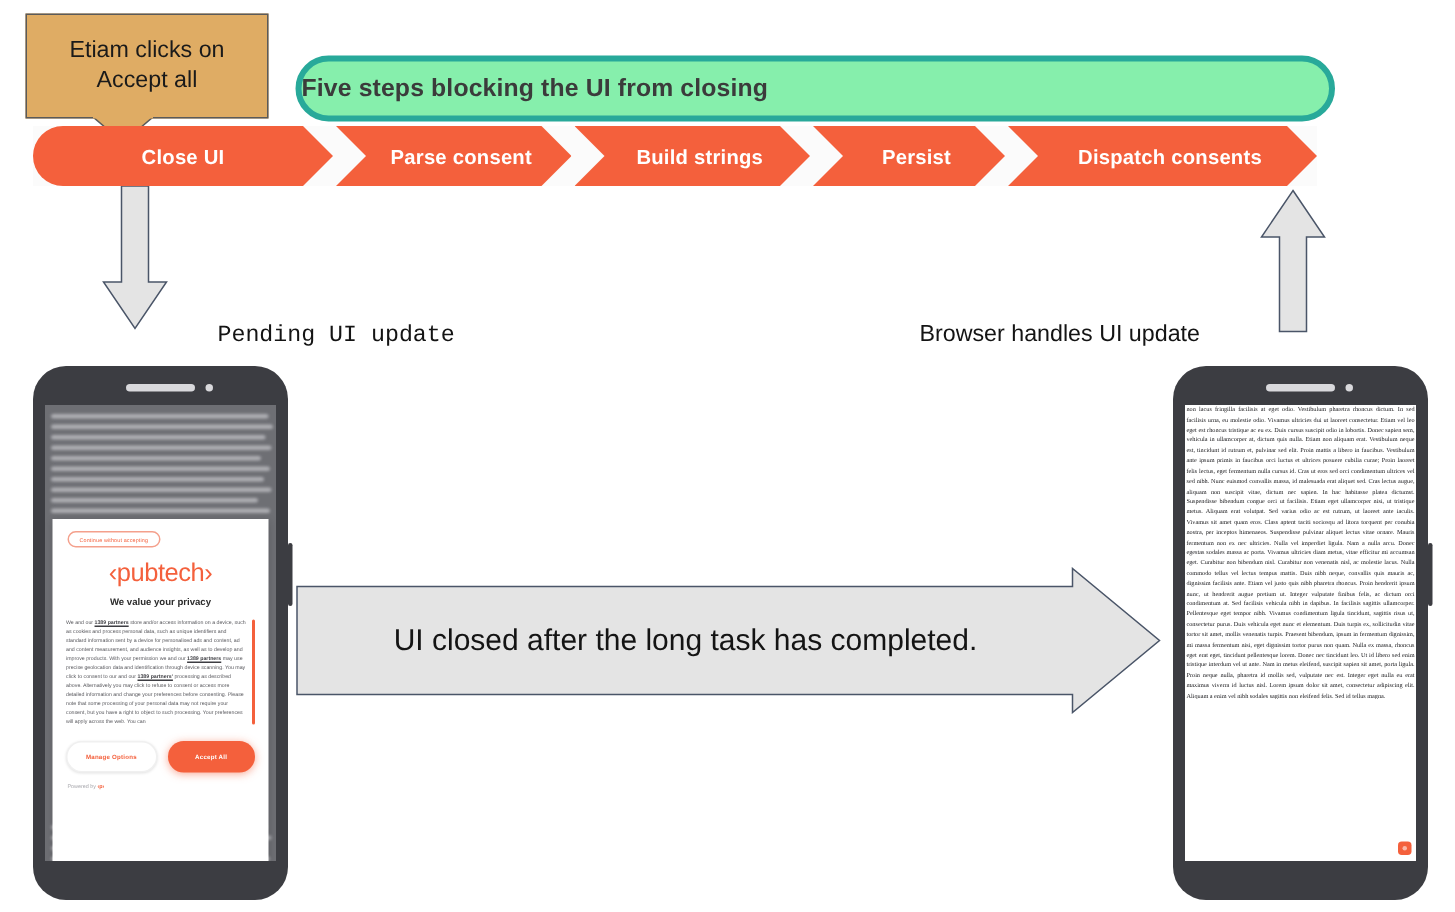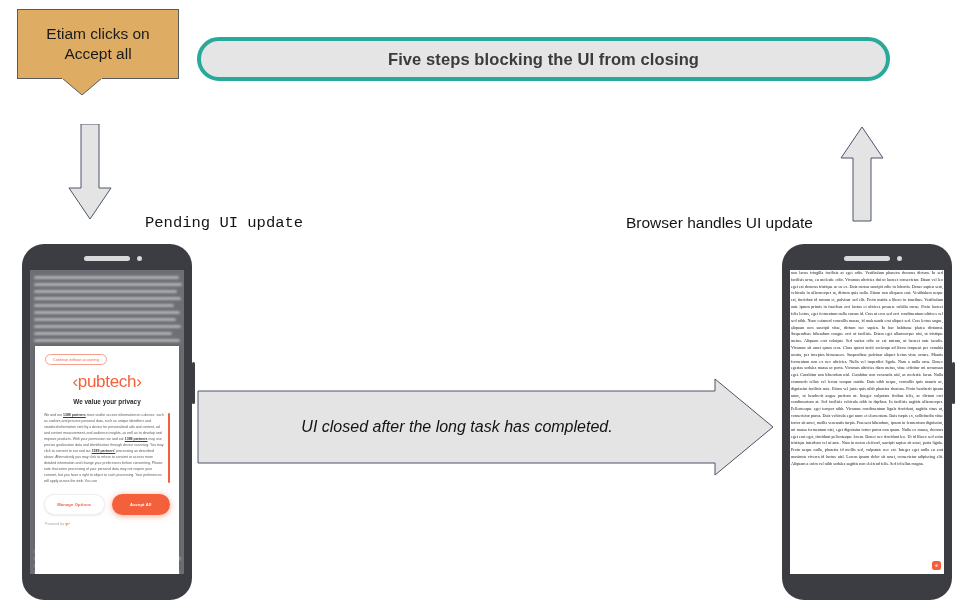--- a/index.html
+++ b/index.html
@@ -52,24 +52,24 @@
   
   .title-pill {
     position: absolute;
     left: 197px;
     top: 37px;
     width: 693px;
     height: 44px;
     border: 4px solid #28a99a;
     border-radius: 24px;
     box-sizing: border-box;
-    background: #e5e5e5;
+    background: #86efac;
     display: flex;
     align-items: center;
-    justify-content: center;
+    justify-content: flex-start;
   }
   .title-pill-text {
     font-size: 16.5px;
     font-weight: bold;
     color: #3b3b3b;
     letter-spacing: 0.1px;
   }
 
   
   .band {
@@ -133,35 +133,34 @@
     height: 98px;
   }
 
   .label-plain {
     position: absolute;
     font-size: 15.5px;
     color: #141414;
     white-space: nowrap;
   }
   .label-pending { left: 145px; top: 214px; font-family: Liberation Mono, monospace; }
-  .label-browser { left: 613px; top: 214px; margin-left: 13px; }
+  .label-browser { left: 613px; top: 214px; }
 
   .arrow-text {
     position: absolute;
     left: 197px;
     top: 378px;
     width: 520px;
     height: 98px;
     display: flex;
     align-items: center;
     justify-content: center;
-    font-size: 16px;
+    font-size: 20px;
     color: #141414;
     white-space: nowrap;
-    font-style: italic;
   }
 
   
   .phone {
     position: absolute;
     background: #3c3d42;
     border-radius: 22px;
   }
   .phone-left  { left: 22px;  top: 244px; width: 170px; height: 356px; }
   .phone-right { left: 782px; top: 244px; width: 170px; height: 356px; }
@@ -378,20 +377,38 @@
   </div>
   <svg class="callout-tail" viewBox="0 0 40 17">
     <polygon points="0,0 40,0 20,17" fill="#dfac64" stroke="#5a5a5a" stroke-width="1"></polygon>
     <line x1="0" y1="0" x2="40" y2="0" stroke="#dfac64" stroke-width="2"></line>
   </svg>
 
   <div class="title-pill">
     <div class="title-pill-text">Five steps blocking the UI from closing</div>
   </div>
 
+  <div class="band">
+    <div class="band-bg"></div>
+    <div class="chev first" style="left:0px; width:200px; clip-path: polygon(0 0, 180px 0, 200px 50%, 180px 100%, 0 100%, 0 0);">
+      <span class="chev-label">Close UI</span>
+    </div>
+    <div class="chev" style="left:202px; width:157px; clip-path: polygon(0 0, 137px 0, 157px 50%, 137px 100%, 0 100%, 20px 50%);">
+      <span class="chev-label">Parse consent</span>
+    </div>
+    <div class="chev" style="left:361px; width:157px; clip-path: polygon(0 0, 137px 0, 157px 50%, 137px 100%, 0 100%, 20px 50%);">
+      <span class="chev-label">Build strings</span>
+    </div>
+    <div class="chev" style="left:520px; width:128px; clip-path: polygon(0 0, 108px 0, 128px 50%, 108px 100%, 0 100%, 20px 50%);">
+      <span class="chev-label">Persist</span>
+    </div>
+    <div class="chev" style="left:650px; width:206px; clip-path: polygon(0 0, 186px 0, 206px 50%, 186px 100%, 0 100%, 20px 50%);">
+      <span class="chev-label">Dispatch consents</span>
+    </div>
+  </div>
 
   <svg class="arrow-down-left" viewBox="0 0 44 96">
     <polygon points="13,0 31,0 31,64 43,64 22,95 1,64 13,64" fill="#e4e4e4" stroke="#4a5568" stroke-width="1"></polygon>
   </svg>
   <div class="label-plain label-pending">Pending UI update</div>
 
   <svg class="arrow-up-right" viewBox="0 0 44 96">
     <polygon points="22,1 43,32 31,32 31,95 13,95 13,32 1,32" fill="#e4e4e4" stroke="#4a5568" stroke-width="1"></polygon>
   </svg>
   <div class="label-plain label-browser">Browser handles UI update</div>

